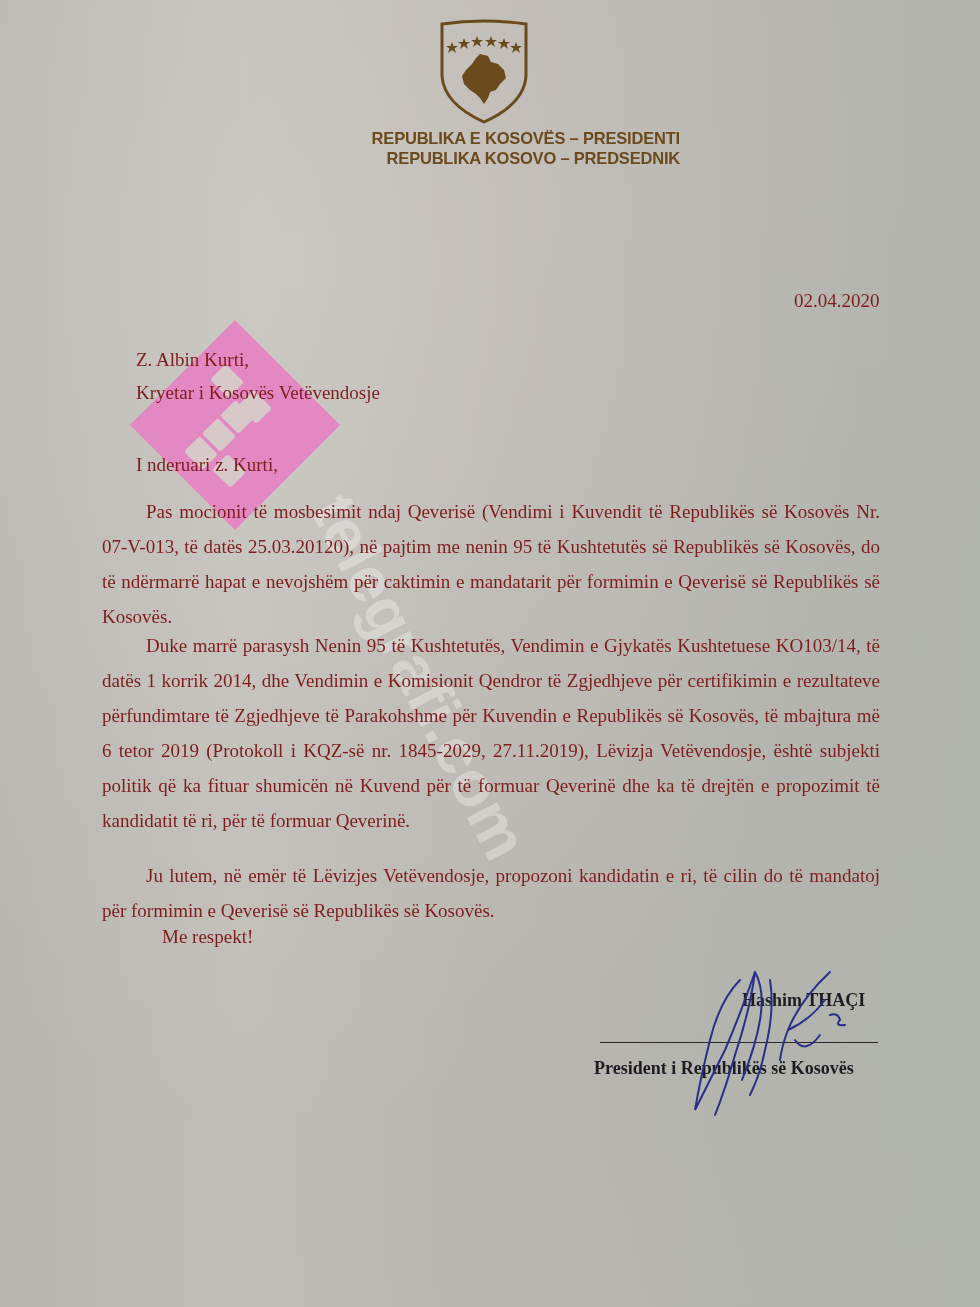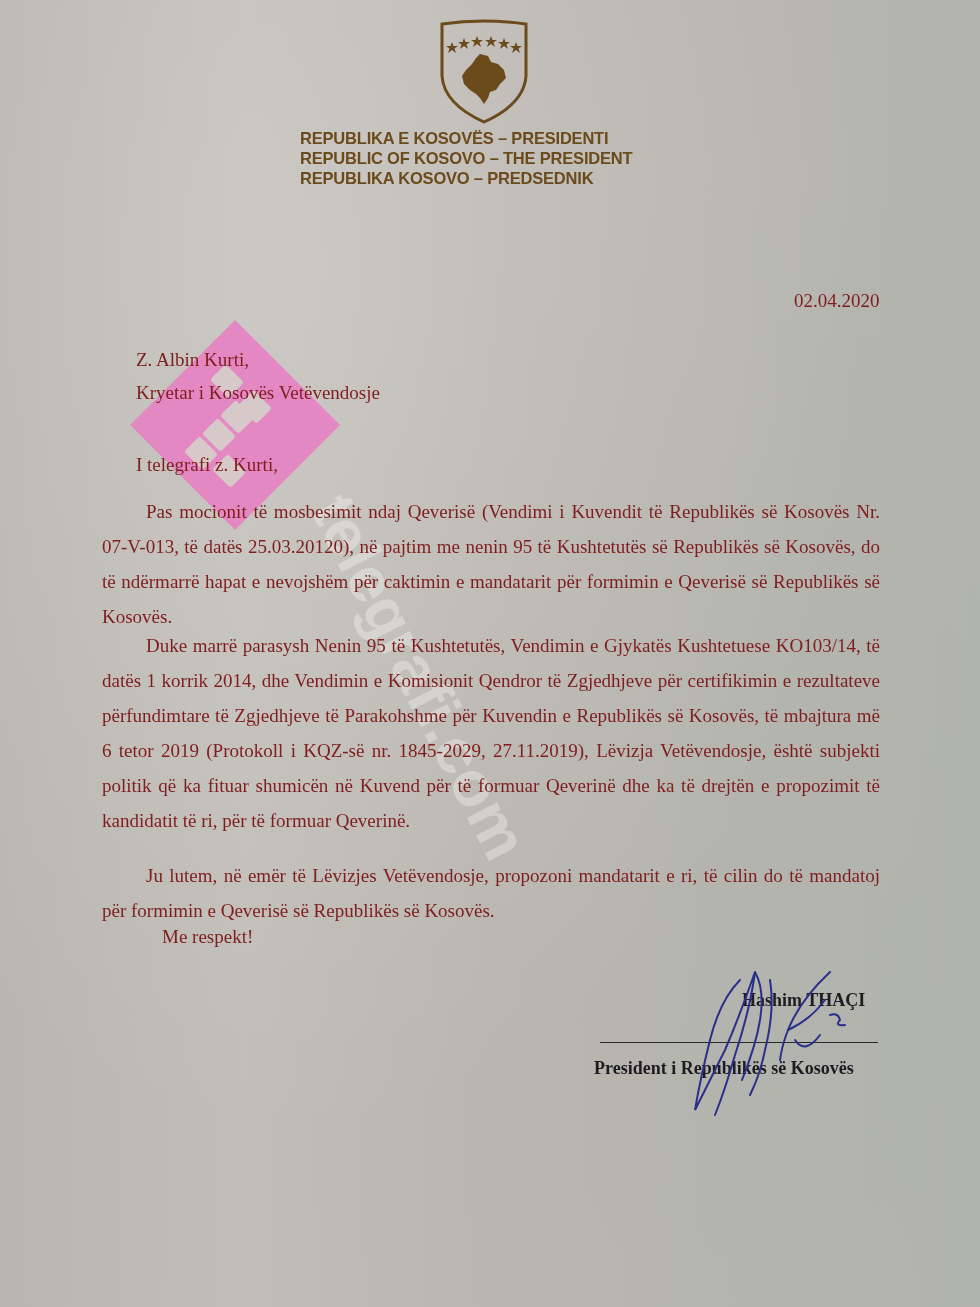--- a/index.html
+++ b/index.html
@@ -25,21 +25,21 @@
     }
     .crest {
       position: absolute;
       left: 436px; top: 18px;
       width: 96px; height: 108px;
     }
     .letterhead {
       position: absolute;
       left: 300px; top: 128px;
       width: 380px;
-      text-align: left;
+      text-align: right;
       font-family: "Liberation Sans", sans-serif;
       font-weight: bold;
       color: #6b4a1c;
       font-size: 16.5px;
       line-height: 20px;
       letter-spacing: -0.2px;
     }
     .letterhead div { white-space: nowrap; }
     .text {
       color: #7f1d1d;
@@ -126,46 +126,45 @@
     <polygon points="41,18 42.5,22 47,22 43.5,24.5 45,29 41,26 37,29 38.5,24.5 35,22 39.5,22"></polygon>
     <polygon points="55,18 56.5,22 61,22 57.5,24.5 59,29 55,26 51,29 52.5,24.5 49,22 53.5,22"></polygon>
     <polygon points="68,20 69.5,24 74,24 70.5,26.5 72,31 68,28 64,31 65.5,26.5 62,24 66.5,24"></polygon>
     <polygon points="80,24 81.5,28 86,28 82.5,30.5 84,35 80,32 76,35 77.5,30.5 74,28 78.5,28"></polygon>
     <path d="M44 36 L52 38 L55 44 L62 46 L68 52 L70 60 L64 66 L60 72 L54 74 L52 80 L48 86 L44 80 L40 76 L34 72 L28 66 L26 58 L30 52 L36 46 L40 40 Z"></path>
   </g>
 </svg>
 
 <div class="letterhead">
   <div>REPUBLIKA E KOSOVËS – PRESIDENTI</div>
-  <div>REPUBLIC OF KOSOVO – THE PRESIDENT</div>
   <div>REPUBLIKA KOSOVO – PREDSEDNIK</div>
 </div>
 
 <svg class="watermark-logo" viewBox="0 0 210 210">
   <polygon points="105,0 210,105 105,210 0,105" fill="#e87ec4"></polygon>
   <g fill="#d9d2cc" opacity="0.9">
     <rect x="84" y="50" width="26" height="22" rx="3" transform="rotate(45 97 61)"></rect>
     <rect x="112" y="76" width="26" height="22" rx="3" transform="rotate(45 125 87)"></rect>
     <rect x="94" y="86" width="26" height="22" rx="3" transform="rotate(45 107 97)"></rect>
     <rect x="76" y="104" width="26" height="22" rx="3" transform="rotate(45 89 115)"></rect>
     <rect x="58" y="122" width="26" height="22" rx="3" transform="rotate(45 71 133)"></rect>
     <rect x="86" y="140" width="26" height="22" rx="3" transform="rotate(45 99 151)"></rect>
   </g>
 </svg>
 
 <div class="watermark-text">telegrafi.com</div>
 
 <div class="text date">02.04.2020</div>
 <div class="text addr1">Z. Albin Kurti,</div>
 <div class="text addr2">Kryetar i Kosovës Vetëvendosje</div>
-<div class="text salutation">I telegrafi z. Kurti,</div>
+<div class="text salutation">I nderuari z. Kurti,</div>
 
 <div class="para p1">Pas mocionit të mosbesimit ndaj Qeverisë (Vendimi i Kuvendit të Republikës së Kosovës Nr. 07-V-013, të datës 25.03.20120), në pajtim me nenin 95 të Kushtetutës së Republikës së Kosovës, do të ndërmarrë hapat e nevojshëm për caktimin e mandatarit për formimin e Qeverisë së Republikës së Kosovës.</div>
 <div class="para p2">Duke marrë parasysh Nenin 95 të Kushtetutës, Vendimin e Gjykatës Kushtetuese KO103/14, të datës 1 korrik 2014, dhe Vendimin e Komisionit Qendror të Zgjedhjeve për certifikimin e rezultateve përfundimtare të Zgjedhjeve të Parakohshme për Kuvendin e Republikës së Kosovës, të mbajtura më 6 tetor 2019 (Protokoll i KQZ-së nr. 1845-2029, 27.11.2019), Lëvizja Vetëvendosje, është subjekti politik që ka fituar shumicën në Kuvend për të formuar Qeverinë dhe ka të drejtën e propozimit të kandidatit të ri, për të formuar Qeverinë.</div>
-<div class="para p3">Ju lutem, në emër të Lëvizjes Vetëvendosje, propozoni mandatarit e ri, të cilin do të mandatoj për formimin e Qeverisë së Republikës së Kosovës.</div>
+<div class="para p3">Ju lutem, në emër të Lëvizjes Vetëvendosje, propozoni kandidatin e ri, të cilin do të mandatoj për formimin e Qeverisë së Republikës së Kosovës.</div>
 
 <div class="text closing">Me respekt!</div>
 
 <div class="sig-name">Hashim THAÇI</div>
 <div class="sig-line"></div>
 <div class="sig-title">President i Republikës së Kosovës</div>
 
 <svg class="signature" viewBox="0 0 190 160">
   <g fill="none" stroke="#2b2f8a" stroke-width="2" stroke-linecap="round">
     <path d="M60 20 Q40 40 30 80 Q20 120 15 150 Q25 130 45 90 Q60 55 75 12 Q70 50 55 95 Q45 130 35 155"></path>

